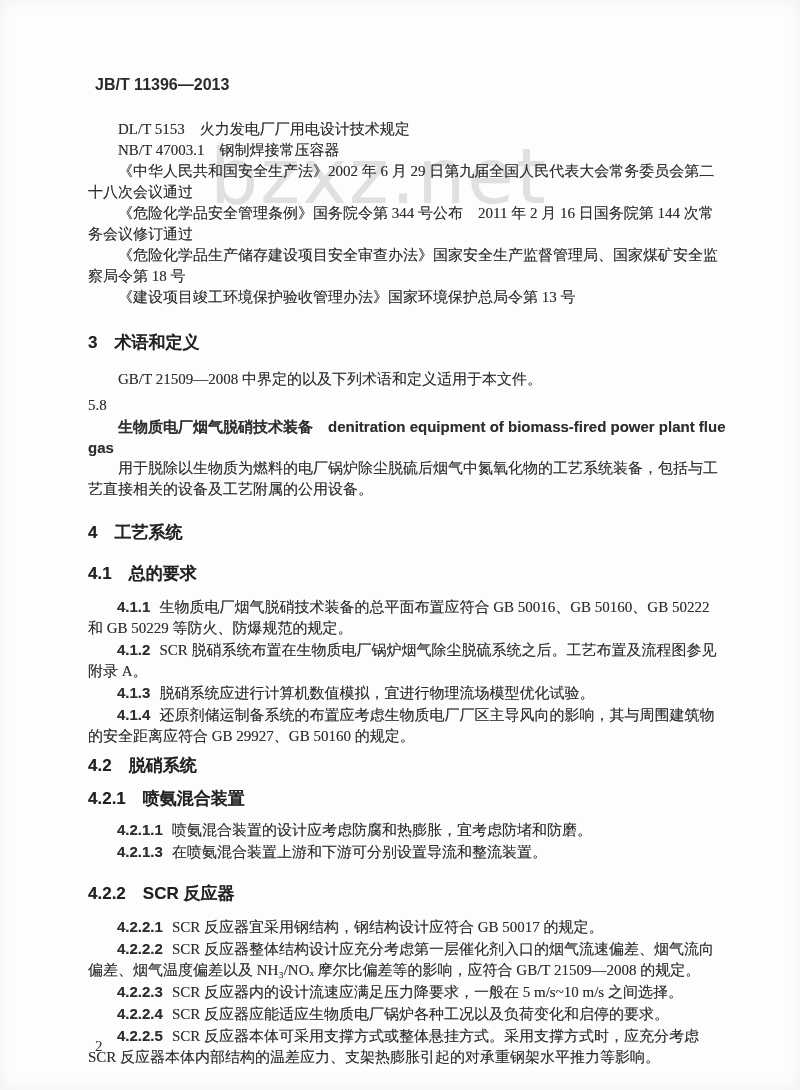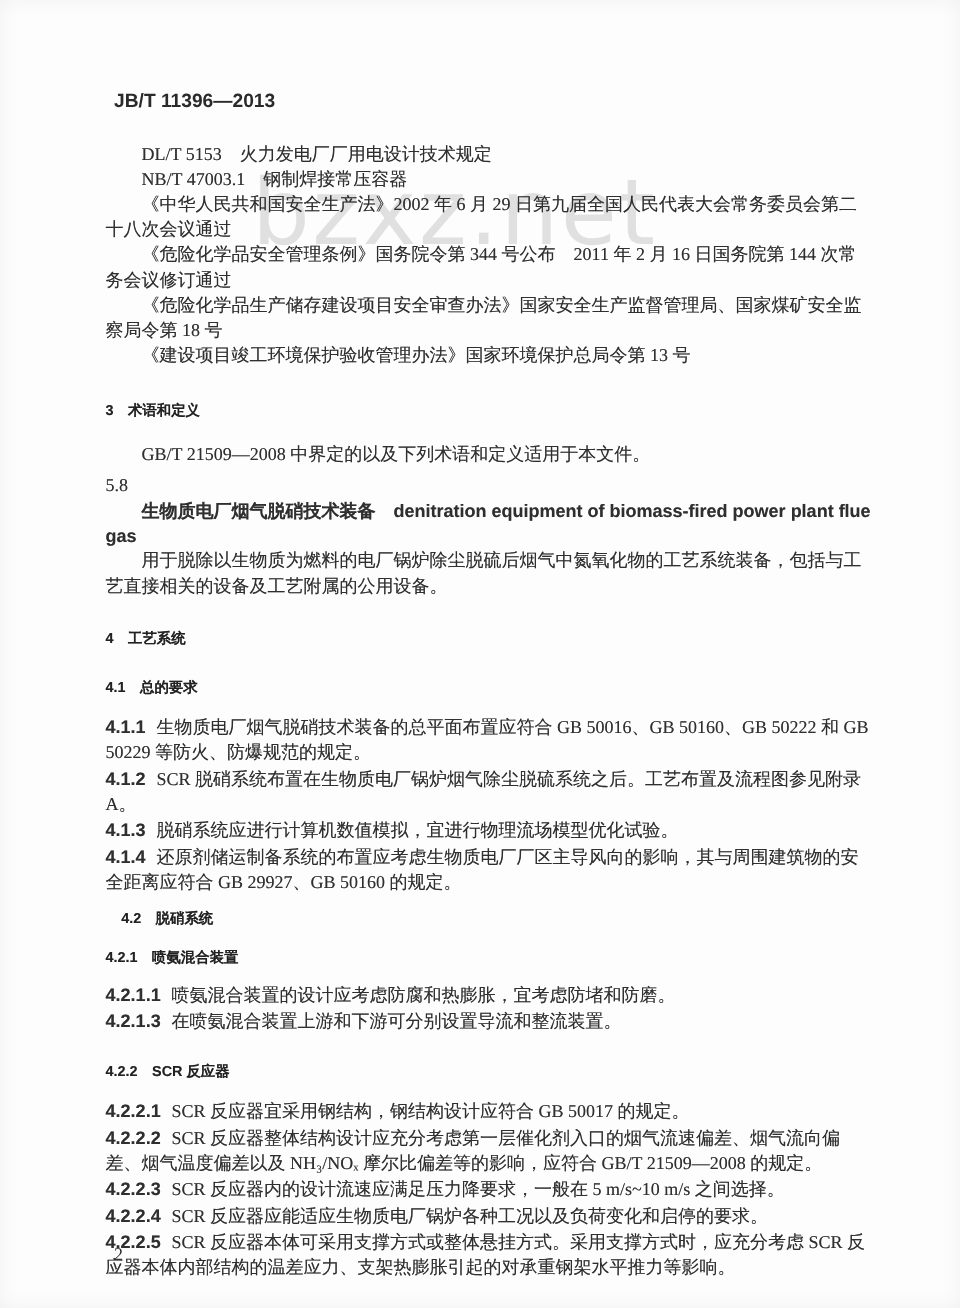--- a/index.html
+++ b/index.html
@@ -40,40 +40,41 @@
     z-index:1;
     font-size:15px;
     line-height:21px;
     text-shadow:0 0 0.5px rgba(70,70,70,0.55);
   }
   .content p{margin:0;}
   .ref,.indent{text-indent:2em;}
   .heading{
     font-family:"Liberation Sans","DejaVu Sans",sans-serif;
     font-weight:bold;
-    font-size:12px;
+    font-size:17px;
     color:#222;
   }
   #s3h{margin:24px 0 16px;}
   #s4h{margin:22px 0 0;}
   #s41h{margin:20px 0 12px;}
-  #s42h{margin:8px 13px 0;}
+  #s42h{margin:8px 0 0;}
   #s421h{margin:12px 0 10px;}
   #s422h{margin:20px 0 12px;}
   .term-num{margin-top:5px !important;}
   .term-title{
     text-indent:2em;
     font-weight:bold;
     font-family:"Liberation Sans","DejaVu Sans",sans-serif;
     font-size:15px;
   }
   .clause .clause-num{
     font-family:"Liberation Sans","DejaVu Sans",sans-serif;
     font-weight:bold;
     margin-right:9px;
+    margin-left:29px;
   }
   .page-number{
     position:absolute;
     left:95px;top:1038px;
     z-index:1;
     font-size:15px;
     color:#333;
   }
 </style>
 </head>

